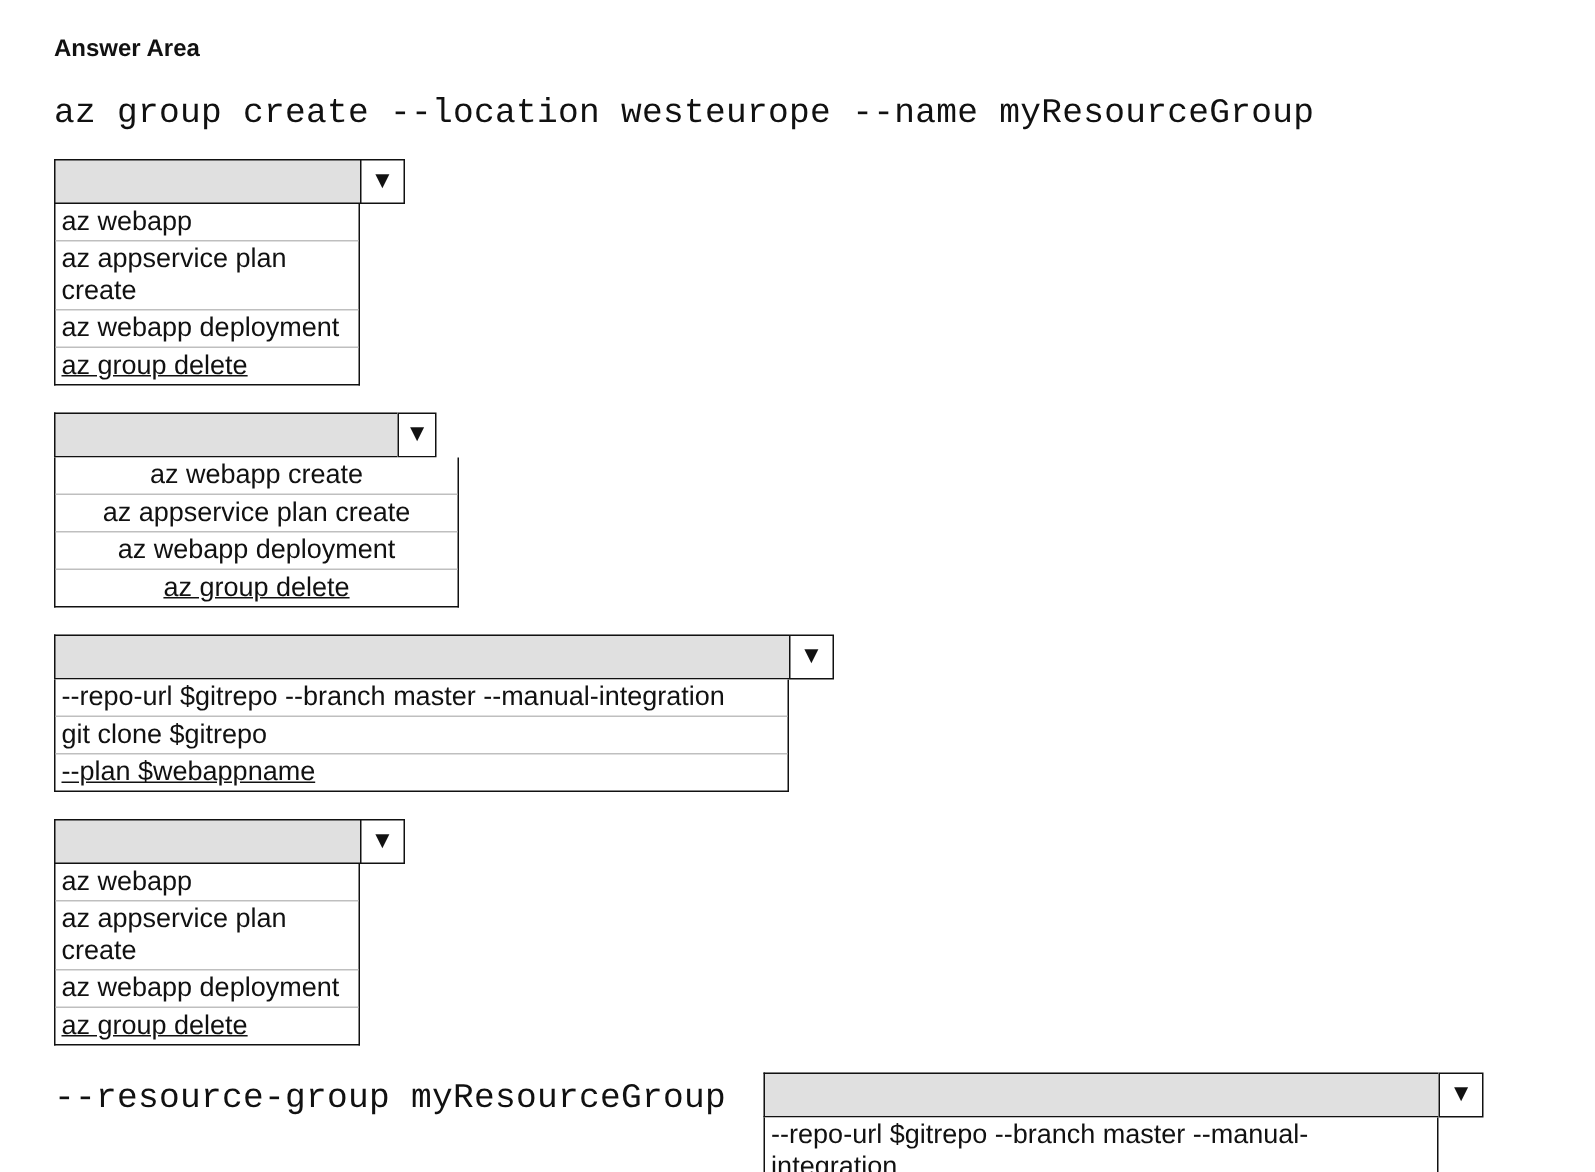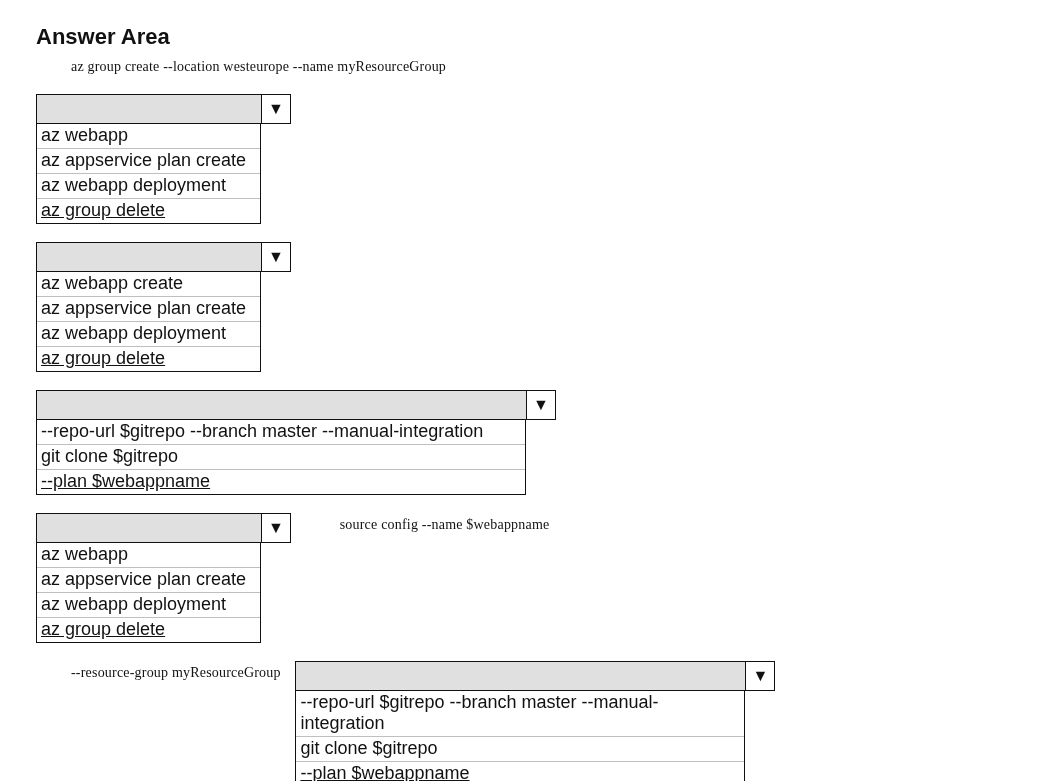--- a/index.html
+++ b/index.html
@@ -8,30 +8,29 @@
     body {
       font-family: Arial, Helvetica, sans-serif;
       font-size: 19px;
       background: #fff;
       margin: 0;
       padding: 24px 36px;
       color: #111;
       width: 1063px;
     }
     .title {
-      font-size: 22px;
+      font-size: 16px;
       font-weight: bold;
-      margin-bottom: 4px;
+      margin-bottom: 20px;
     }
     .mono {
-      font-family: Liberation Serif, serif;
-      font-size: 14px;
+      font-family: Liberation Mono, monospace;
+      font-size: 23px;
       letter-spacing: 0.2px;
       white-space: pre;
-      margin-left: 35px;
     }
     .row {
       margin-bottom: 18px;
     }
     .cmd-line {
       display: flex;
       flex-wrap: nowrap;
       align-items: flex-start;
     }
     .dropdown {
@@ -75,23 +74,23 @@
       font-size: 18px;
     }
     .option-list .opt:last-child {
       border-bottom: none;
       text-decoration: underline;
     }
     .trailing-text {
       padding-left: 10px;
       padding-top: 4px;
     }
-    .w-small .dropdown-box, .w-small .option-list { width: 225px; }
+    .w-small .dropdown-box, .w-small .option-list { width: 204px; }
     .w-small .dropdown-header { width: 255px; }
-    .w-med .dropdown-box, .w-med .option-list { width: 225px; }
+    .w-med .dropdown-box, .w-med .option-list { width: 270px; text-align: center; }
     .w-med .dropdown-header { width: 255px; }
     .w-wide .dropdown-box, .w-wide .option-list { width: 490px; }
     .w-wide .dropdown-header { width: 520px; }
     .w-wide2 .dropdown-box, .w-wide2 .option-list { width: 450px; }
     .w-wide2 .dropdown-header { width: 480px; }
 
     .row5-wrapper {
       display: flex;
       align-items: flex-start;
     }
@@ -167,21 +166,20 @@
         <span class="chev-down">▼</span>
       </div>
     </div>
     <div class="option-list">
       <div class="opt">az webapp</div>
       <div class="opt">az appservice plan create</div>
       <div class="opt">az webapp deployment</div>
       <div class="opt">az group delete</div>
     </div>
   </div>
-  <span class="mono trailing-text"> source config --name $webappname</span>
 </div>
 
 <div class="row row5-wrapper">
   <span class="mono row5-prefix">--resource-group myResourceGroup </span>
   <div class="dropdown w-wide2">
     <div class="dropdown-header">
       <div class="dropdown-box"></div>
       <div class="dropdown-btn">
         <span class="chev-down">▼</span>
       </div>

